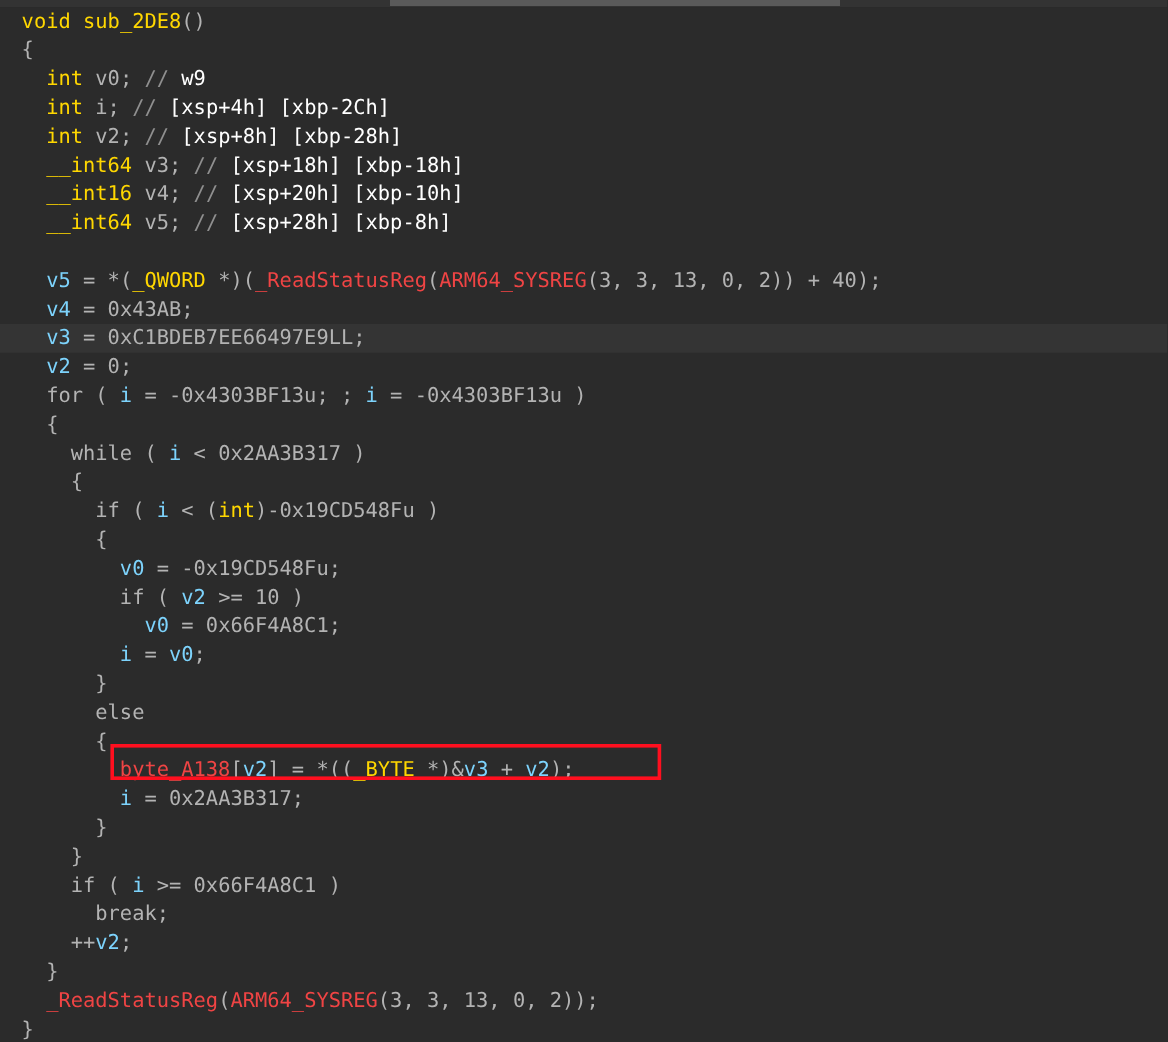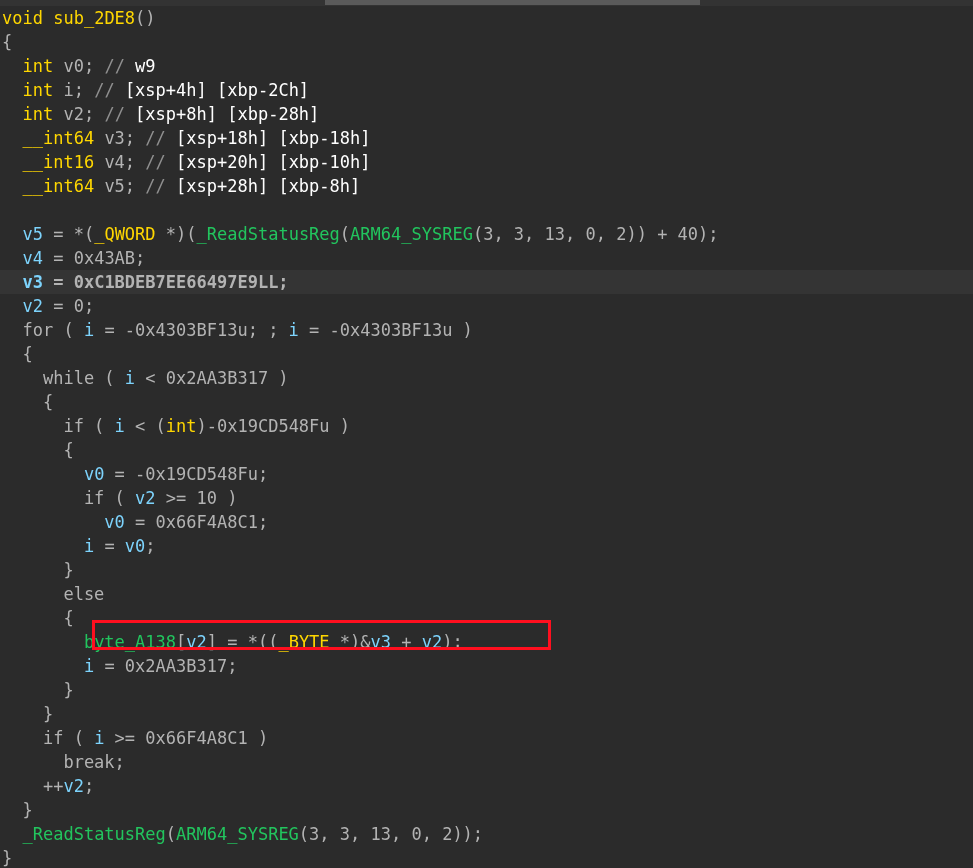--- a/index.html
+++ b/index.html
@@ -39,30 +39,30 @@
     width: 973px;
     height: 862px;
     background: #2b2b2b;
     font-size: 17px;
     line-height: 24px;
     letter-spacing: 0px;
     white-space: pre;
   }
   .ln {
     height: 24px;
-    padding-left: 2px;
+    padding-left: 18px;
     box-sizing: border-box;
     position: relative;
     white-space: pre;
   }
-  .ln.hl { background: #343434; font-weight: bold; }
+  .ln.hl { background: #343434; }
 
   
   .t-kw      { color: #ffd700; }       
-  .t-fn      { color: #22c55e; }       
+  .t-fn      { color: #ef4444; }       
   .t-var     { color: #7dd3fc; }       
   .t-plain   { color: #b3b3b3; }       
   .t-cmt     { color: #909090; }       
   .t-cmtval  { color: #ffffff; }
 
   
   #redbox {
     position: absolute;
     left: 92px;
     top: 620px;

